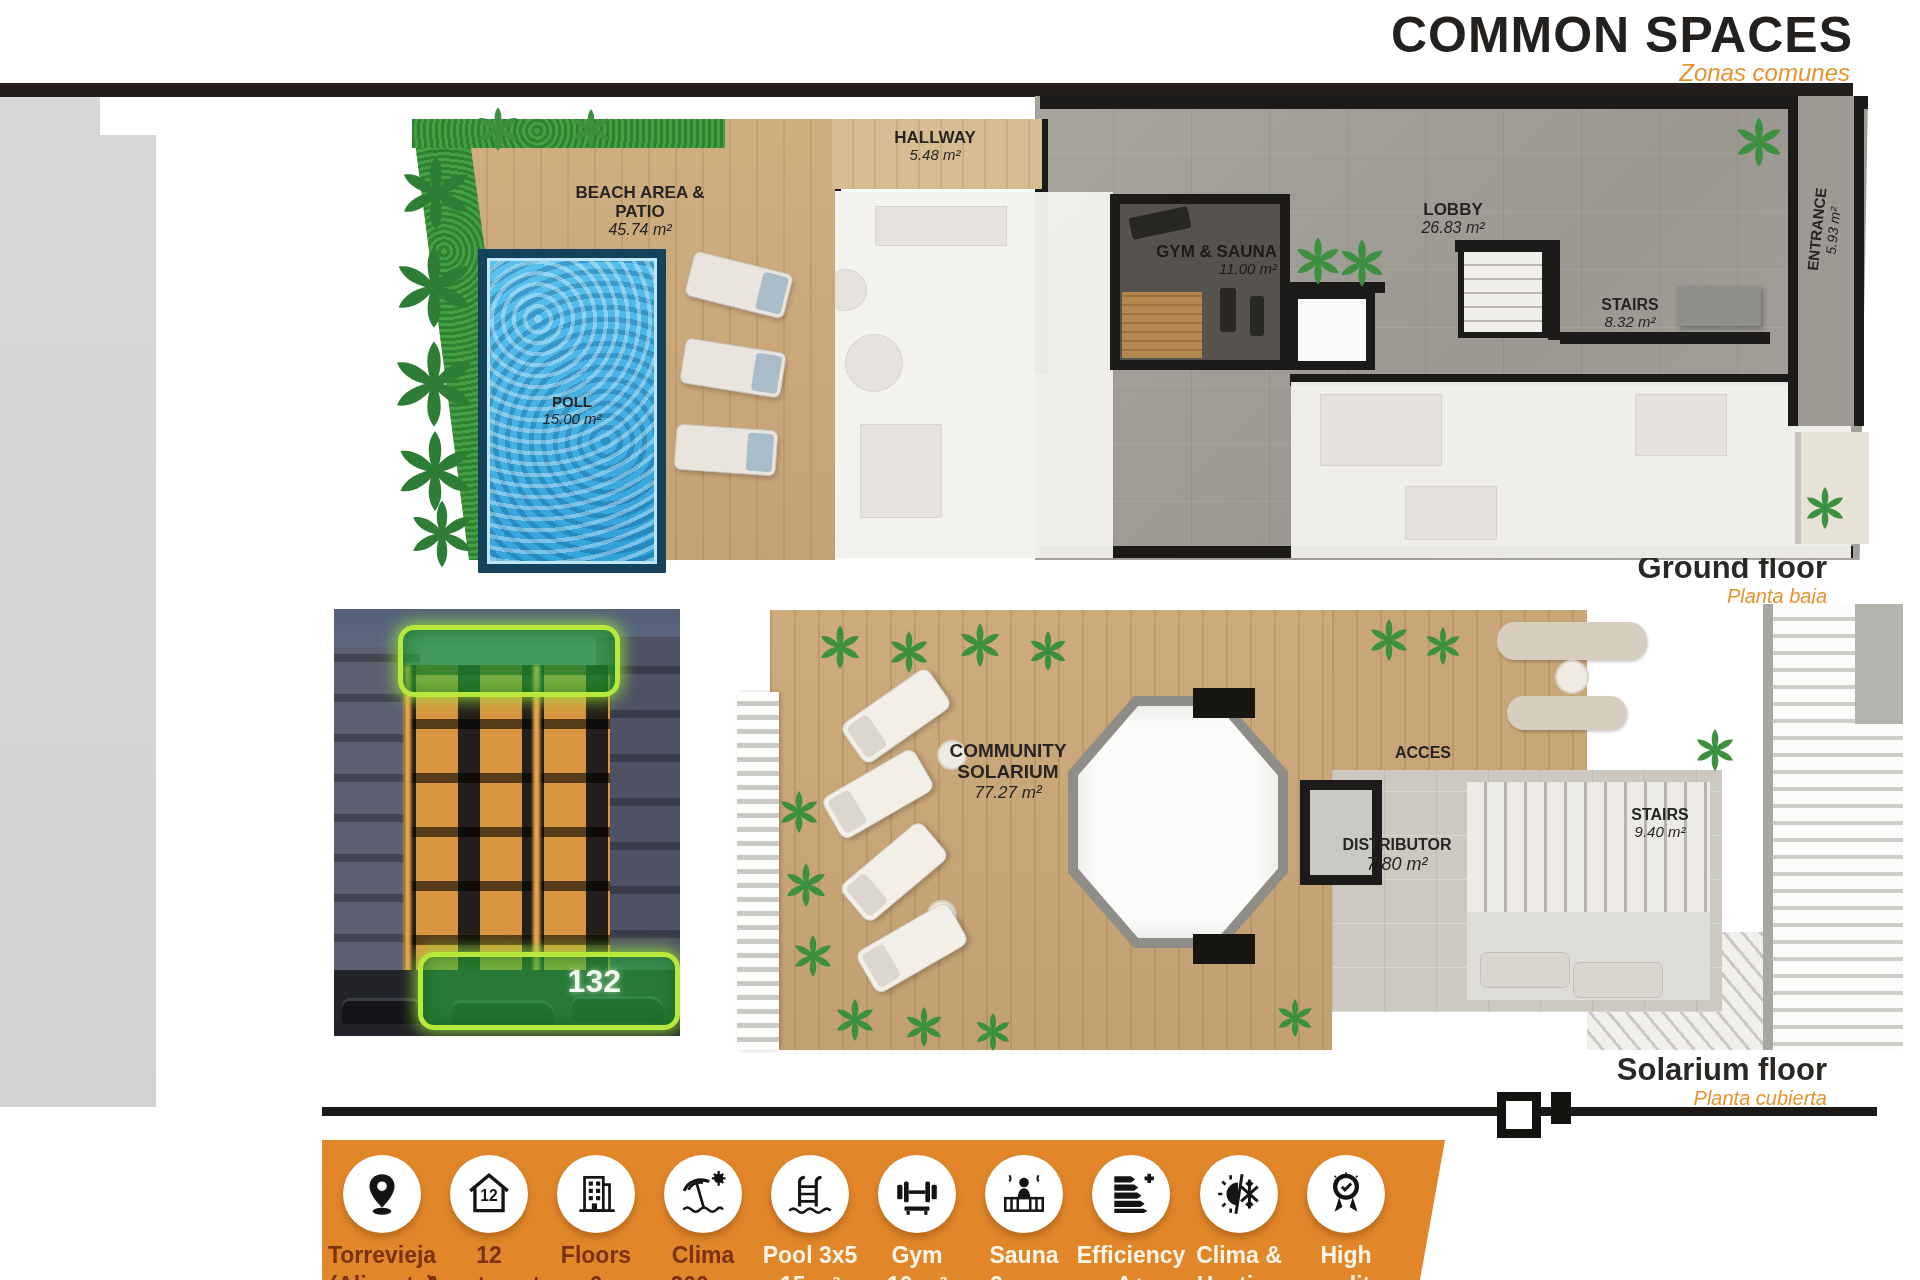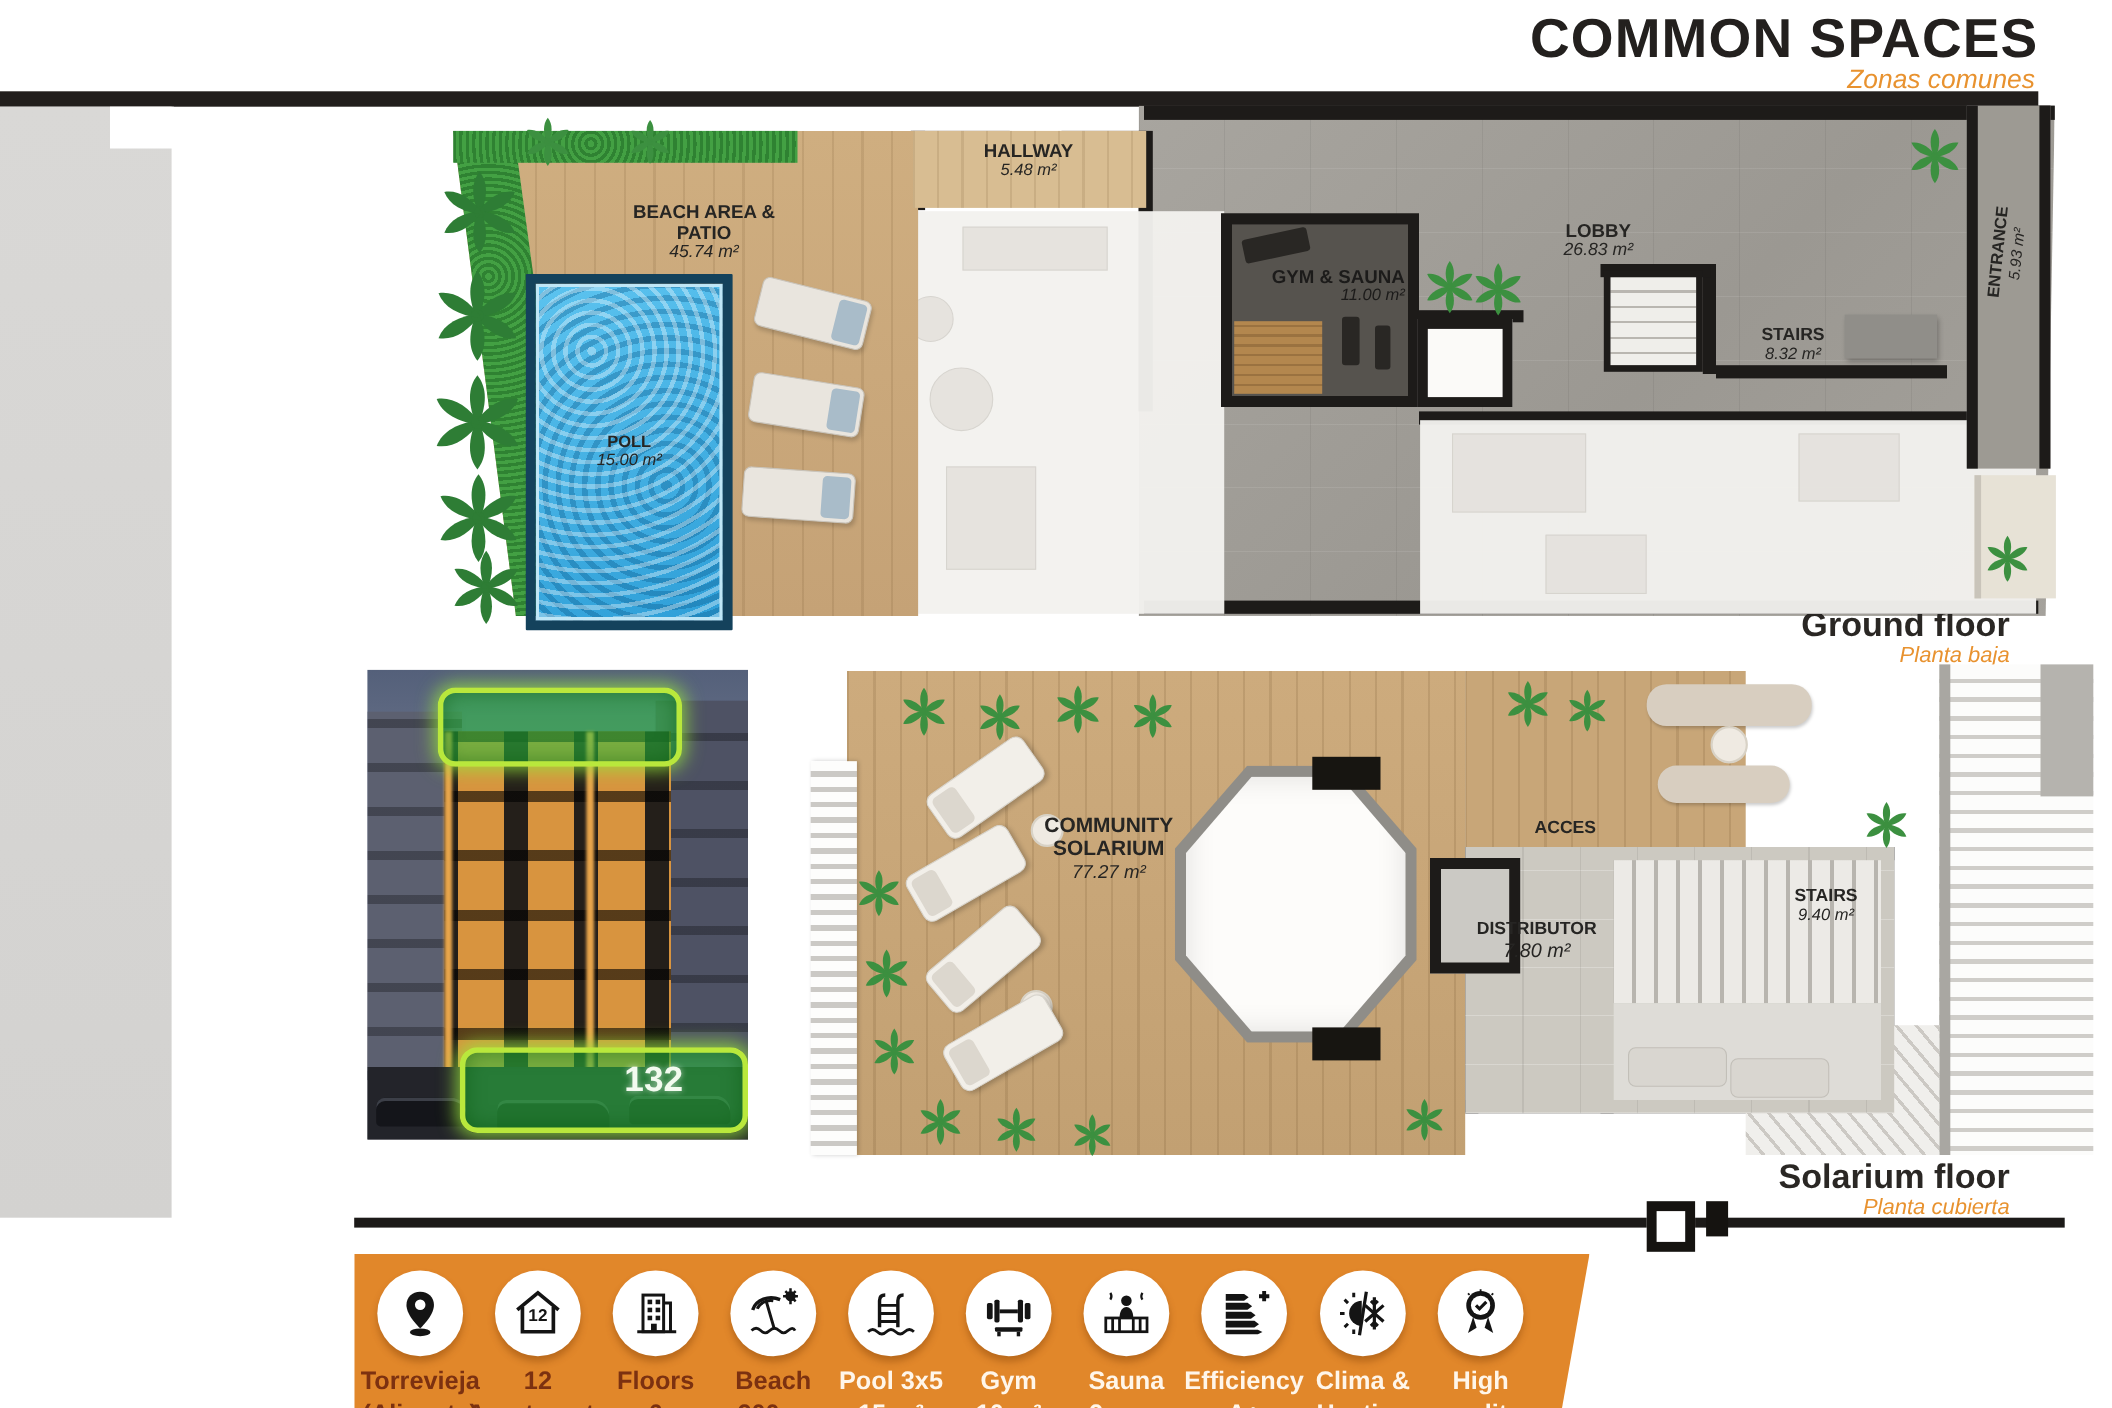--- a/index.html
+++ b/index.html
@@ -476,21 +476,21 @@
       <svg viewBox="0 0 48 48" fill="none" stroke="#141414" stroke-width="2.6">
           <path d="M6 21c3-9 14-13 24-9" stroke-width="3"></path>
           <path d="M10 20c2-5 8-8 14-7M18 14l7 24"></path>
           <g stroke-width="2.2">
             <circle cx="39" cy="9" r="3.4" fill="#141414"></circle>
             <path d="M39 2v3M39 13v3M32.5 9h3M42.5 9h3M34.5 4.5l2 2M41.5 11.5l2 2M43.5 4.5l-2 2"></path>
           </g>
           <path d="M5 39q4-4 8 0t8 0t8 0t8 0t6 0" stroke-width="2.4"></path>
         </svg>
     </div>
-    <div class="l1">Beach</div>
+    <div class="l1">Clima</div>
       <div class="l2">200 m</div>
   </div>
 
   <div class="feat light" style="left:423px;">
     <div class="circ">
       <svg viewBox="0 0 48 48" fill="none" stroke="#141414" stroke-width="3">
           <path d="M14 36V13q0-5 5-5M30 36V13q0-5 5-5"></path>
           <path d="M14 17h16M14 24h16M14 31h16" stroke-width="2.6"></path>
           <path d="M4 40q4-4 8 0t8 0t8 0t8 0t8 0" stroke-width="2.4"></path>
         </svg>

